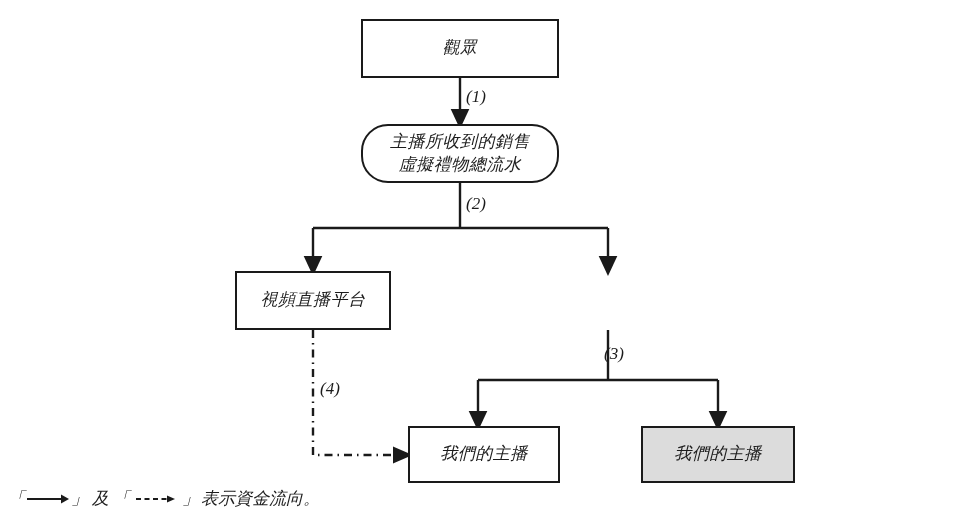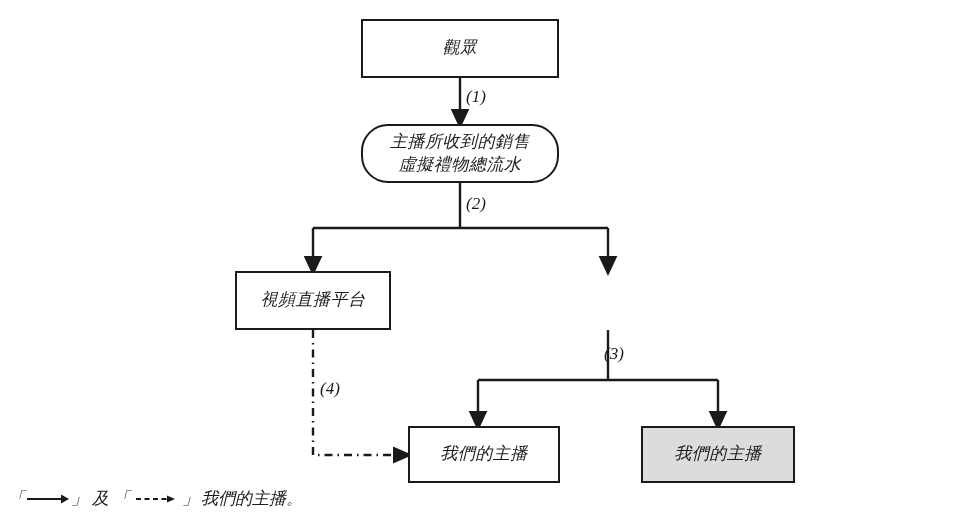--- a/index.html
+++ b/index.html
@@ -143,16 +143,16 @@
     <span>」</span>
     <span style="margin:0 4px;">及</span>
     <span>「</span>
     <span class="seg" style="margin:0 4px;">
       <svg width="44" height="14" viewBox="0 0 44 14" xmlns="http://www.w3.org/2000/svg">
         <path d="M2,7 L34,7" stroke="#1a1a1a" stroke-width="1.8" fill="none" stroke-dasharray="5 3.5"></path>
         <path d="M33,3.6 L41,7 L33,10.4 z" fill="#1a1a1a"></path>
       </svg>
     </span>
     <span>」</span>
-    <span style="margin-left:2px;">我們的主播。</span>
+    <span style="margin-left:2px;">表示資金流向。</span>
   </div>
 
 </div>
 
 </body></html>

